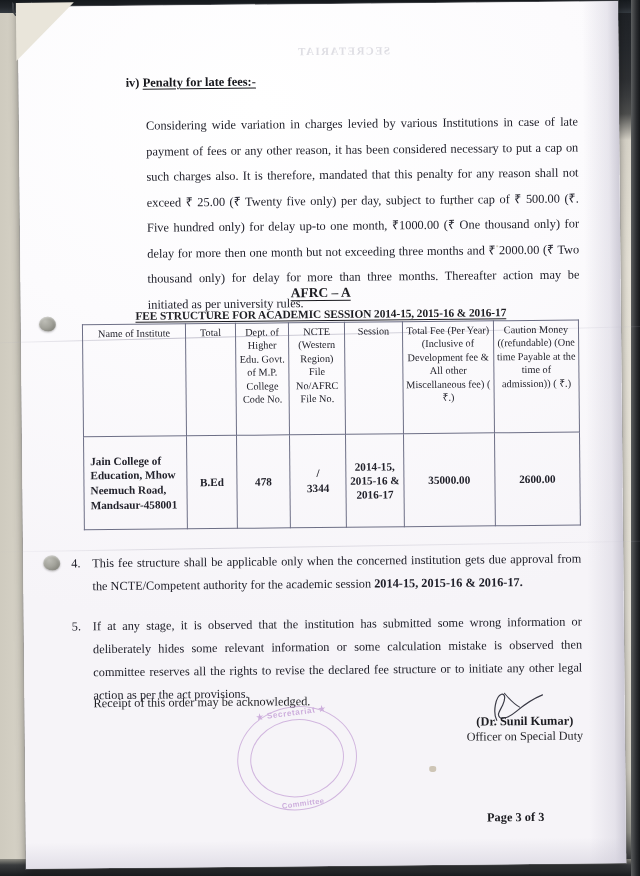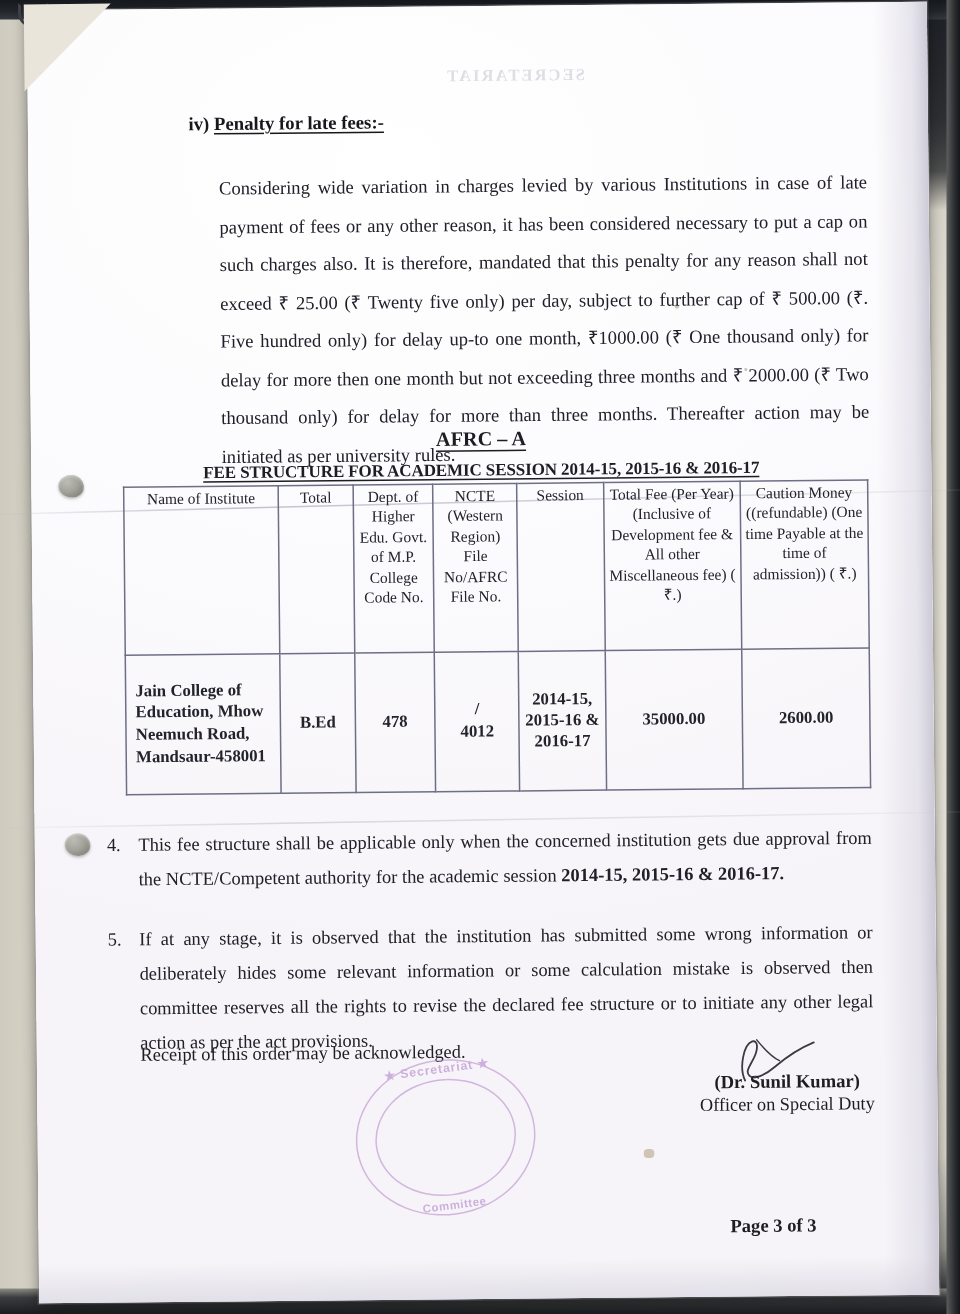--- a/index.html
+++ b/index.html
@@ -392,21 +392,21 @@
             <th>Caution Money ((refundable) (One time Payable at the time of admission)) ( ₹.)</th>
           </tr>
         </thead>
         <tbody>
           <tr>
             <td class="name-cell">Jain College of Education, Mhow Neemuch Road, Mandsaur-458001</td>
             <td>B.Ed</td>
             <td>478</td>
             <td>
               <span class="ncte-slash">/</span>
-              <span>4012</span>
+              <span>3344</span>
             </td>
             <td class="session-cell">2014-15, 2015-16 &amp; 2016-17</td>
             <td>35000.00</td>
             <td>2600.00</td>
           </tr>
         </tbody>
       </table>
 
       <div class="list-items">
         <div class="li-row">

